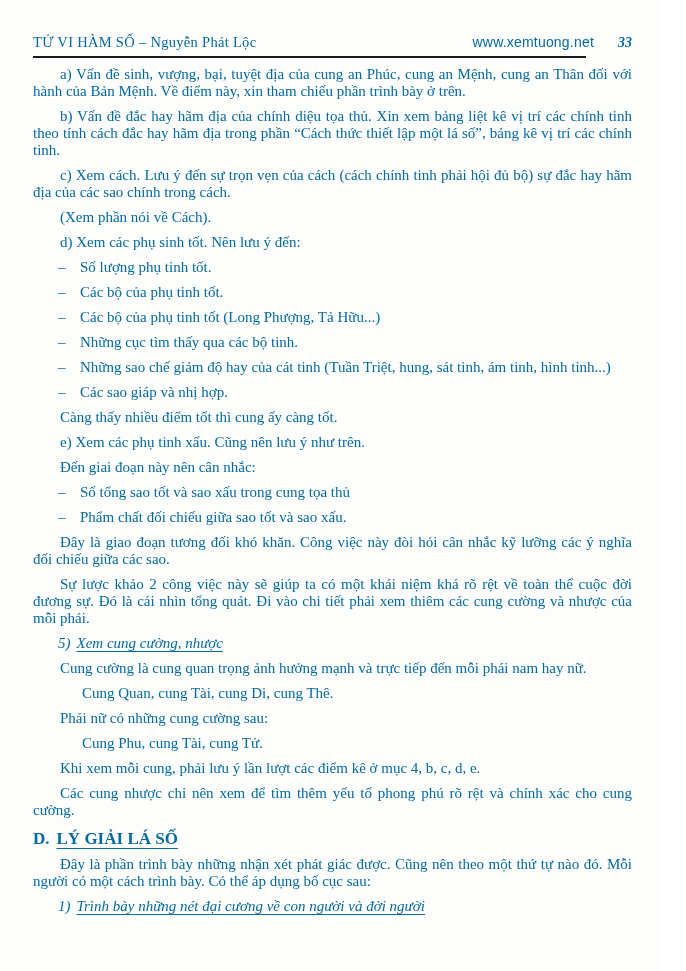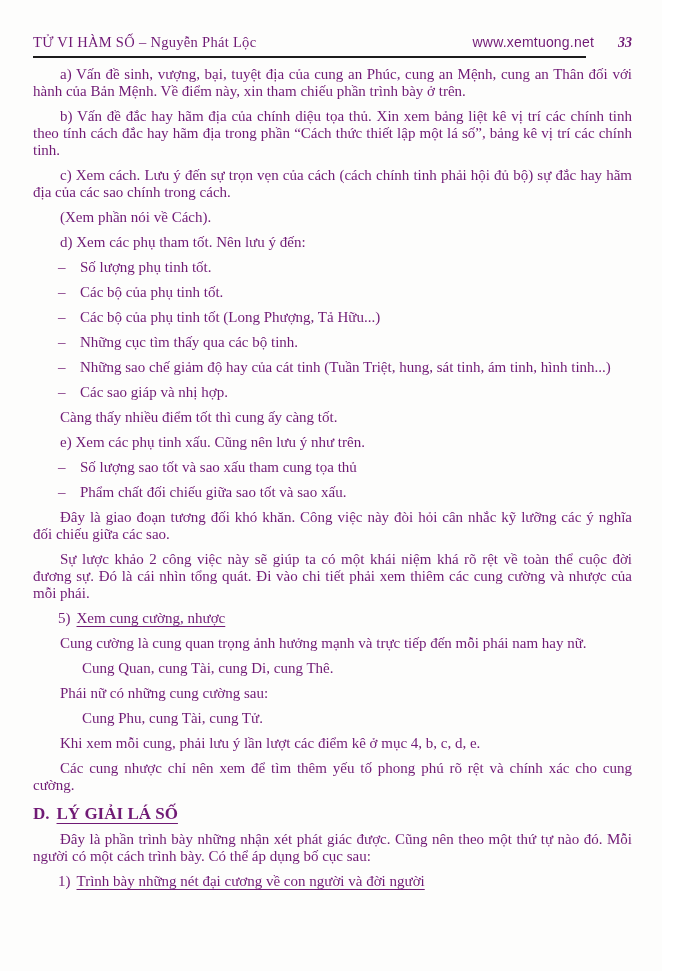--- a/index.html
+++ b/index.html
@@ -6,21 +6,21 @@
     margin: 0;
     padding: 0;
     background: #ffffff;
   }
   .page {
     position: relative;
     width: 662px;
     height: 971px;
     box-sizing: border-box;
     background: #fdfdfc;
-    color: #701a75;
+    color: #0369a1;
     padding: 34px 30px 0 33px;
     font-family: "Liberation Serif", "DejaVu Serif", serif;
     overflow: hidden;
   }
   
   .header-row {
     display: flex;
     justify-content: space-between;
     align-items: baseline;
   }
@@ -65,20 +65,21 @@
     margin-left: 25px;
     display: flex;
     text-align: left;
   }
   p.bullet .dash {
     flex: none;
     width: 22px;
   }
   p.heading-italic {
     margin-left: 25px;
+    font-style: italic;
     text-align: left;
   }
   p.heading-italic .hprefix { margin-right: 6px; }
   p.heading-italic .htext {
     text-decoration: underline;
     text-underline-offset: 3px;
   }
   p.heading-bold {
     font-weight: bold;
     font-size: 17px;
@@ -105,21 +106,21 @@
       </span>
     </div>
     <div class="header-rule"></div>
   </header>
 
   <main class="body-text" id="content">
       <p class="para">a) Vấn đề sinh, vượng, bại, tuyệt địa của cung an Phúc, cung an Mệnh, cung an Thân đối với hành của Bản Mệnh. Về điểm này, xin tham chiếu phần trình bày ở trên.</p>
       <p class="para">b) Vấn đề đắc hay hãm địa của chính diệu tọa thủ. Xin xem bảng liệt kê vị trí các chính tinh theo tính cách đắc hay hãm địa trong phần “Cách thức thiết lập một lá số”, bảng kê vị trí các chính tinh.</p>
       <p class="para">c) Xem cách. Lưu ý đến sự trọn vẹn của cách (cách chính tinh phải hội đủ bộ) sự đắc hay hãm địa của các sao chính trong cách.</p>
       <p class="para">(Xem phần nói về Cách).</p>
-      <p class="para">d) Xem các phụ tham tốt. Nên lưu ý đến:</p>
+      <p class="para">d) Xem các phụ sinh tốt. Nên lưu ý đến:</p>
       <p class="bullet">
         <span class="dash">–</span>
         <span>Số lượng phụ tinh tốt.</span>
       </p>
       <p class="bullet">
         <span class="dash">–</span>
         <span>Các bộ của phụ tinh tốt.</span>
       </p>
       <p class="bullet">
         <span class="dash">–</span>
@@ -132,23 +133,24 @@
       <p class="bullet">
         <span class="dash">–</span>
         <span>Những sao chế giảm độ hay của cát tinh (Tuần Triệt, hung, sát tinh, ám tinh, hình tinh...)</span>
       </p>
       <p class="bullet">
         <span class="dash">–</span>
         <span>Các sao giáp và nhị hợp.</span>
       </p>
       <p class="para">Càng thấy nhiều điểm tốt thì cung ấy càng tốt.</p>
       <p class="para">e) Xem các phụ tinh xấu. Cũng nên lưu ý như trên.</p>
+      <p class="para">Đến giai đoạn này nên cân nhắc:</p>
       <p class="bullet">
         <span class="dash">–</span>
-        <span>Số lượng sao tốt và sao xấu tham cung tọa thủ</span>
+        <span>Số tổng sao tốt và sao xấu trong cung tọa thủ</span>
       </p>
       <p class="bullet">
         <span class="dash">–</span>
         <span>Phẩm chất đối chiếu giữa sao tốt và sao xấu.</span>
       </p>
       <p class="para">Đây là giao đoạn tương đối khó khăn. Công việc này đòi hỏi cân nhắc kỹ lưỡng các ý nghĩa đối chiếu giữa các sao.</p>
       <p class="para">Sự lược khảo 2 công việc này sẽ giúp ta có một khái niệm khá rõ rệt về toàn thể cuộc đời đương sự. Đó là cái nhìn tổng quát. Đi vào chi tiết phải xem thiêm các cung cường và nhược của mỗi phái.</p>
       <p class="heading-italic"><span class="hprefix">5)</span><span class="htext">Xem cung cường, nhược</span></p>
       <p class="para">Cung cường là cung quan trọng ảnh hưởng mạnh và trực tiếp đến mỗi phái nam hay nữ.</p>
       <p class="sub">Cung Quan, cung Tài, cung Di, cung Thê.</p>

